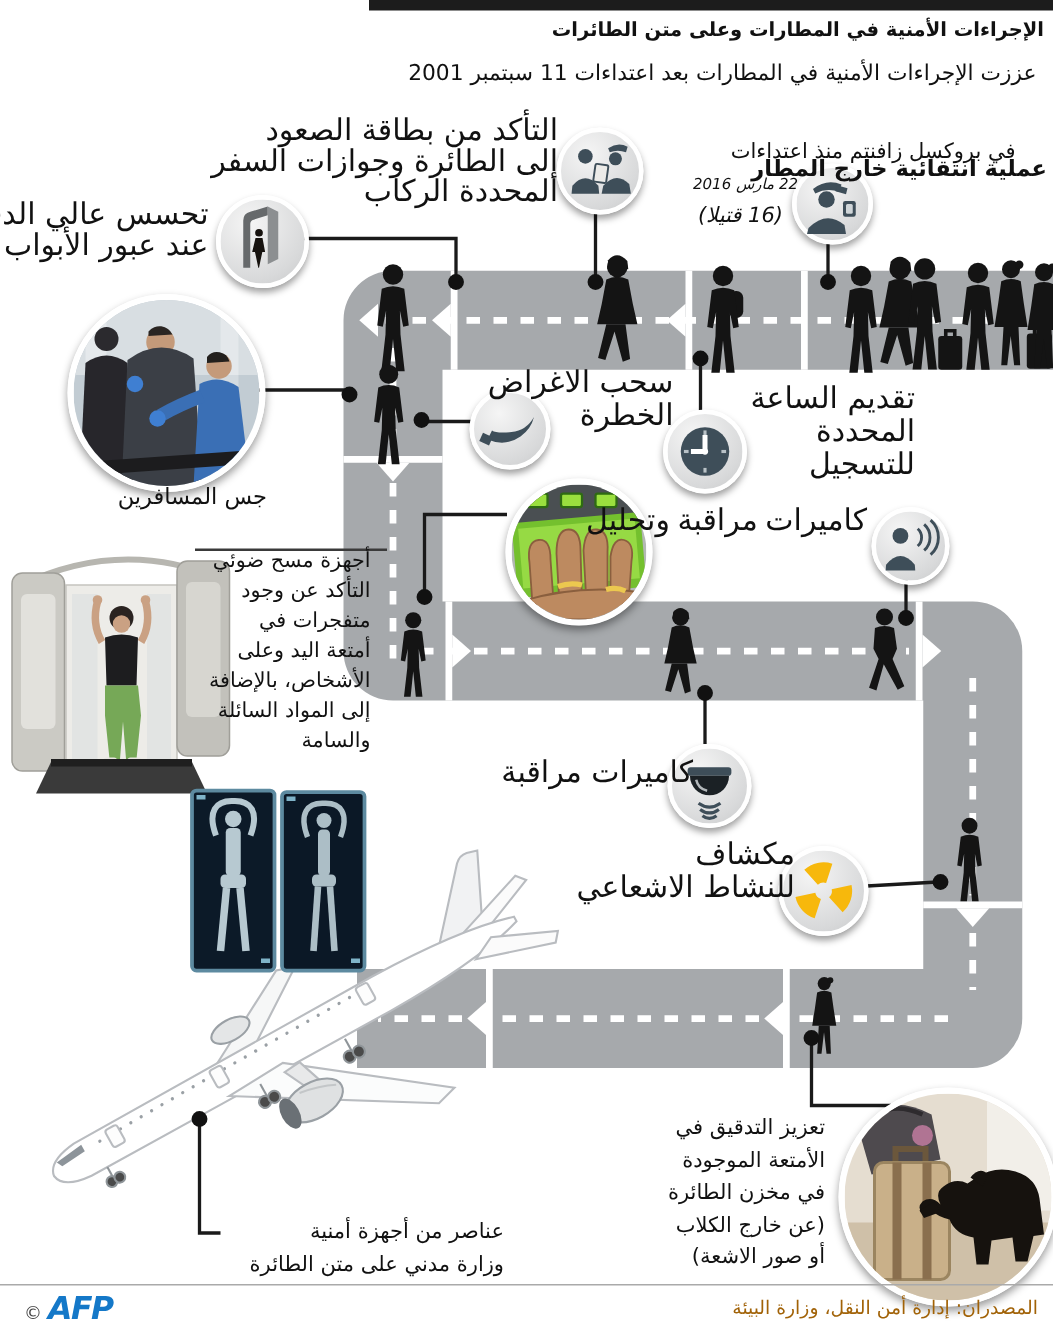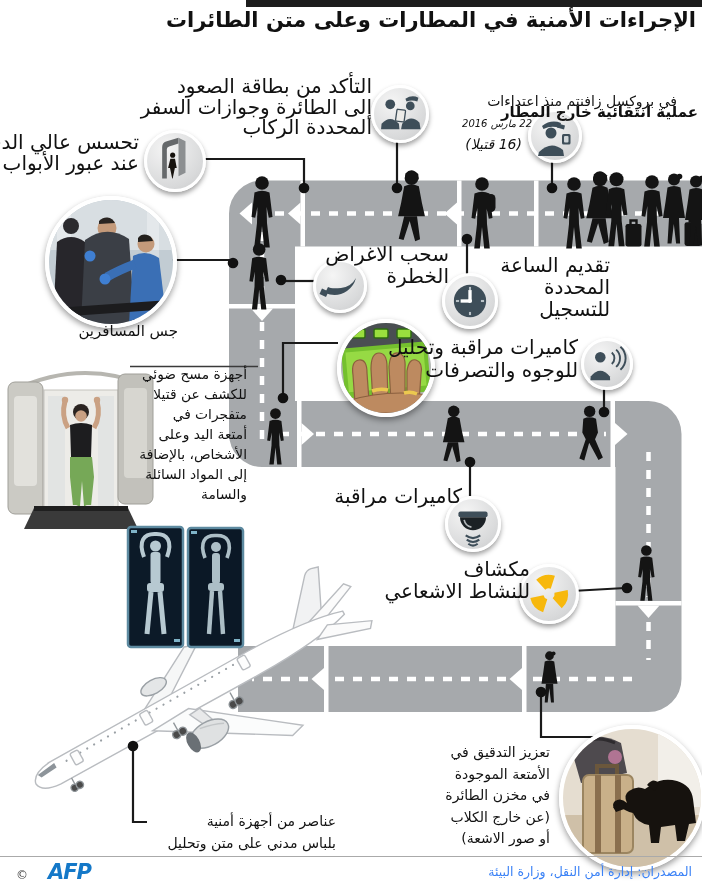--- a/index.html
+++ b/index.html
@@ -14,22 +14,22 @@
         background:radial-gradient(circle at 35% 28%, #f5f5f5, #d8d9da 70%, #c8c9ca);
         box-shadow:0 3px 5px rgba(0,0,0,.38);z-index:4;}
   .circ svg{width:100%;height:100%;display:block;}
   .photo{position:absolute;border-radius:50%;border:4px solid #fff;overflow:hidden;
          box-shadow:0 3px 6px rgba(0,0,0,.4);z-index:4;}
   .photo svg{width:100%;height:100%;display:block;}
   #topbar{position:absolute;left:246px;right:0;top:0;height:7px;background:#1c1c1c;z-index:6;}
   #footrule{position:absolute;left:0;right:0;top:856px;height:1px;background:#aaa;z-index:6;}
   #afp{position:absolute;left:16px;top:860px;z-index:6;font-size:12px;color:#444;}
   #afp .logo{color:#1478c8;font-weight:bold;font-style:italic;font-size:21px;
-             letter-spacing:-1px;margin-left:20px;font-family:"DejaVu Sans",sans-serif;}
-  #src{position:absolute;right:10px;top:864px;direction:rtl;font-size:12.5px;color:#3b82f6;z-index:6;}
+             letter-spacing:-1px;margin-left:4px;font-family:"DejaVu Sans",sans-serif;}
+  #src{position:absolute;right:10px;top:864px;direction:rtl;font-size:12.5px;color:#a16207;z-index:6;}
   #pathlayer{position:absolute;left:0;top:0;z-index:1;}
 </style>
 </head>
 <body>
 
 <div id="stage">
 
   <div id="topbar"></div>
 
   <svg id="pathlayer" width="702" height="896" viewBox="0 0 702 896">
@@ -255,21 +255,22 @@
         <circle cx="467" cy="239" r="5.3"></circle>
       <circle cx="283" cy="398" r="5.3"></circle>
         <circle cx="604" cy="412" r="5.3"></circle>
       <circle cx="470" cy="462" r="5.3"></circle>
         <circle cx="627" cy="588" r="5.3"></circle>
       <circle cx="541" cy="692" r="5.3"></circle>
         <circle cx="133" cy="746" r="5.3"></circle>
     </g>
   </svg>
 
-  <div class="lbl bold" style="right:6px;top:10px;font-size:21px;">الإجراءات الأمنية في المطارات وعلى متن الطائرات</div>
+  <div class="lbl bold" style="right:6px;top:10px;font-size:13px;">الإجراءات الأمنية في المطارات وعلى متن الطائرات</div>
+  <div class="lbl" style="right:11px;top:39px;font-size:14.5px;">عززت الإجراءات الأمنية في المطارات بعد اعتداءات 11 سبتمبر 2001</div>
 
   <div class="lbl bold" style="right:4px;top:69px;font-size:15px;margin-top:33px;">عملية انتقائية خارج المطار</div>
   <div class="lbl" style="right:25px;top:91px;font-size:14px;">في بروكسل زافنتم منذ اعتداءات</div>
   <div class="lbl ital" style="right:170px;top:113px;font-size:10px;margin-left:41px;">22 مارس 2016</div>
   <div class="lbl ital" style="right:180px;top:134px;font-size:14px;">(16 قتيلا)</div>
 
   <div class="lbl" style="right:330px;top:76px;line-height:20.5px;">
     <div>التأكد من بطاقة الصعود</div>
     <div>إلى الطائرة وجوازات السفر</div>
     <div>المحددة الركاب</div>
@@ -281,48 +282,47 @@
   <div class="lbl" style="left:48px;top:321px;width:130px;text-align:right;font-size:15px;">جس المسافرين</div>
   <div class="lbl" style="right:253px;top:244px;line-height:21.5px;">
     <div>سحب الاغراض</div>
     <div>الخطرة</div>
   </div>
   <div class="lbl" style="right:92px;top:254px;line-height:22px;">
     <div>تقديم الساعة</div>
     <div>المحددة</div>
     <div>للتسجيل</div>
   </div>
-  <div class="lbl" style="right:124px;top:336px;line-height:22.5px;">
+  <div class="lbl" style="right:124px;top:336px;line-height:22.5px;font-family:Liberation Serif, serif;">
     <div>كاميرات مراقبة وتحليل</div>
-    <div>للوجوه والتصرفات</div>
   </div>
   <div class="lbl" style="right:455px;top:364px;line-height:20px;font-size:13.8px;">
     <div>أجهزة مسح ضوئي</div>
-    <div>للكشف عن قتيلا</div>
+    <div>التأكد عن وجود</div>
     <div>متفجرات في</div>
     <div>أمتعة اليد وعلى</div>
     <div>الأشخاص، بالإضافة</div>
     <div>إلى المواد السائلة</div>
     <div>والسامة</div>
   </div>
-  <div class="lbl" style="right:240px;top:486px;text-align:center;">كاميرات مراقبة</div>
+  <div class="lbl" style="right:240px;top:504px;text-align:center;">كاميرات مراقبة</div>
   <div class="lbl" style="right:172px;top:558px;line-height:22px;margin-left:44px;">
     <div>مكشاف</div>
     <div>للنشاط الاشعاعي</div>
   </div>
   <div class="lbl" style="right:152px;top:742px;line-height:21.5px;font-size:14px;">
     <div>تعزيز التدقيق في</div>
     <div>الأمتعة الموجودة</div>
     <div>في مخزن الطائرة</div>
     <div>(عن خارج الكلاب</div>
     <div>أو صور الاشعة)</div>
   </div>
   <div class="lbl" style="right:366px;top:810px;line-height:22px;font-size:14px;">
     <div>عناصر من أجهزة أمنية</div>
-    <div>بلباس مدني على متن وتحليل</div>
+    <div>وزارة مدني على متن الطائرة</div>
   </div>
 
   <div class="circ" style="left:144px;top:130px;width:56px;height:56px;">
     <svg viewBox="0 0 48 48">
       <path d="M13,39 L13,12 Q13,8 17,7 L27,4 L27,9 L19,11.5 Q17,12 17,14 L17,39 Z" fill="#66696b"></path>
       <path d="M27,4 L33,7 L33,34 L27,37 Z" fill="#8c8f91"></path>
       <g fill="#17130f">
           <circle cx="22" cy="19" r="2.2"></circle>
           <path d="M20,22 h4 l1.5,8 h-1.6 l-1.9,9 h-0.4 l-1.9,-9 h-1.6 z"></path>
         </g>

